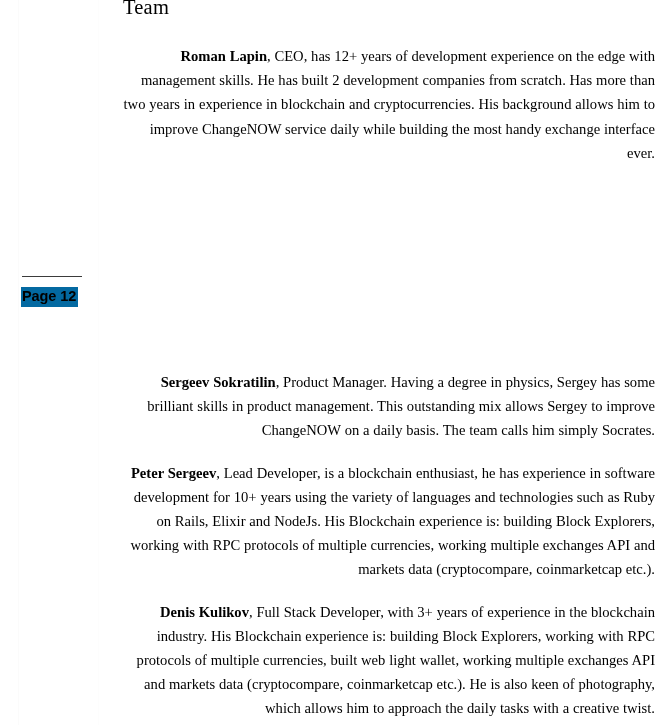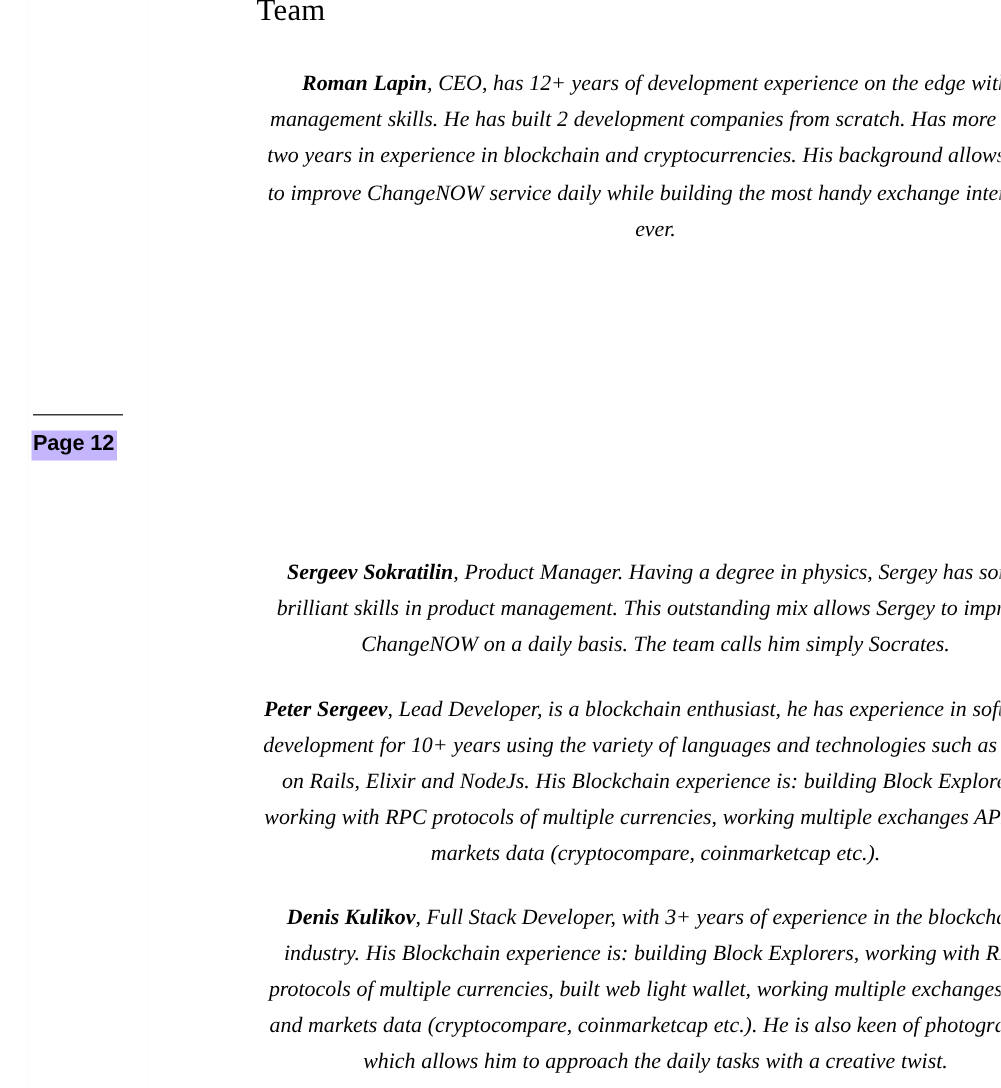--- a/index.html
+++ b/index.html
@@ -32,21 +32,20 @@
     width: 1px;
     height: 725px;
     background: #fdfdfd;
   }
 
   
   .page-section {
     position: absolute;
     left: 0;
     width: 601px;
-    margin-left: 48px;
   }
   #section-top { top: 0; }
   #section-bottom { top: 370px; }
 
   .page-body {
     margin-left: 123px;
     width: 532px;
   }
 
   .doc-heading {
@@ -57,23 +56,22 @@
     margin: 0 0 22px 0;
     letter-spacing: 0.2px;
     position: relative;
     top: -4px;
   }
 
   .doc-para {
     font-size: 14.6px;
     line-height: 24.2px;
     margin: 0 0 18px 0;
-    text-align: center;
+    text-align: right;
     word-spacing: 0.15px;
-    font-style: italic;
   }
   .doc-para:last-child { margin-bottom: 0; }
   .doc-para b { font-weight: bold; }
 
   
   .page-marker {
     position: absolute;
     left: 0;
     top: 276px;
     width: 200px;
@@ -82,21 +80,21 @@
     width: 60px;
     height: 0;
     margin-left: 22px;
     border-top: 1.6px solid #3b3b3b;
   }
   .page-marker-label {
     display: inline-block;
     margin-left: 21px;
     margin-top: 10px;
     padding: 1px 2px 2px 1px;
-    background: #c4b5fd;
+    background: #0369a1;
     font-family: "Liberation Sans", "DejaVu Sans", sans-serif;
     font-size: 14.5px;
     font-weight: bold;
     line-height: 17px;
     color: #000000;
     letter-spacing: -0.1px;
   }
 </style>
 </head>
 <body>

